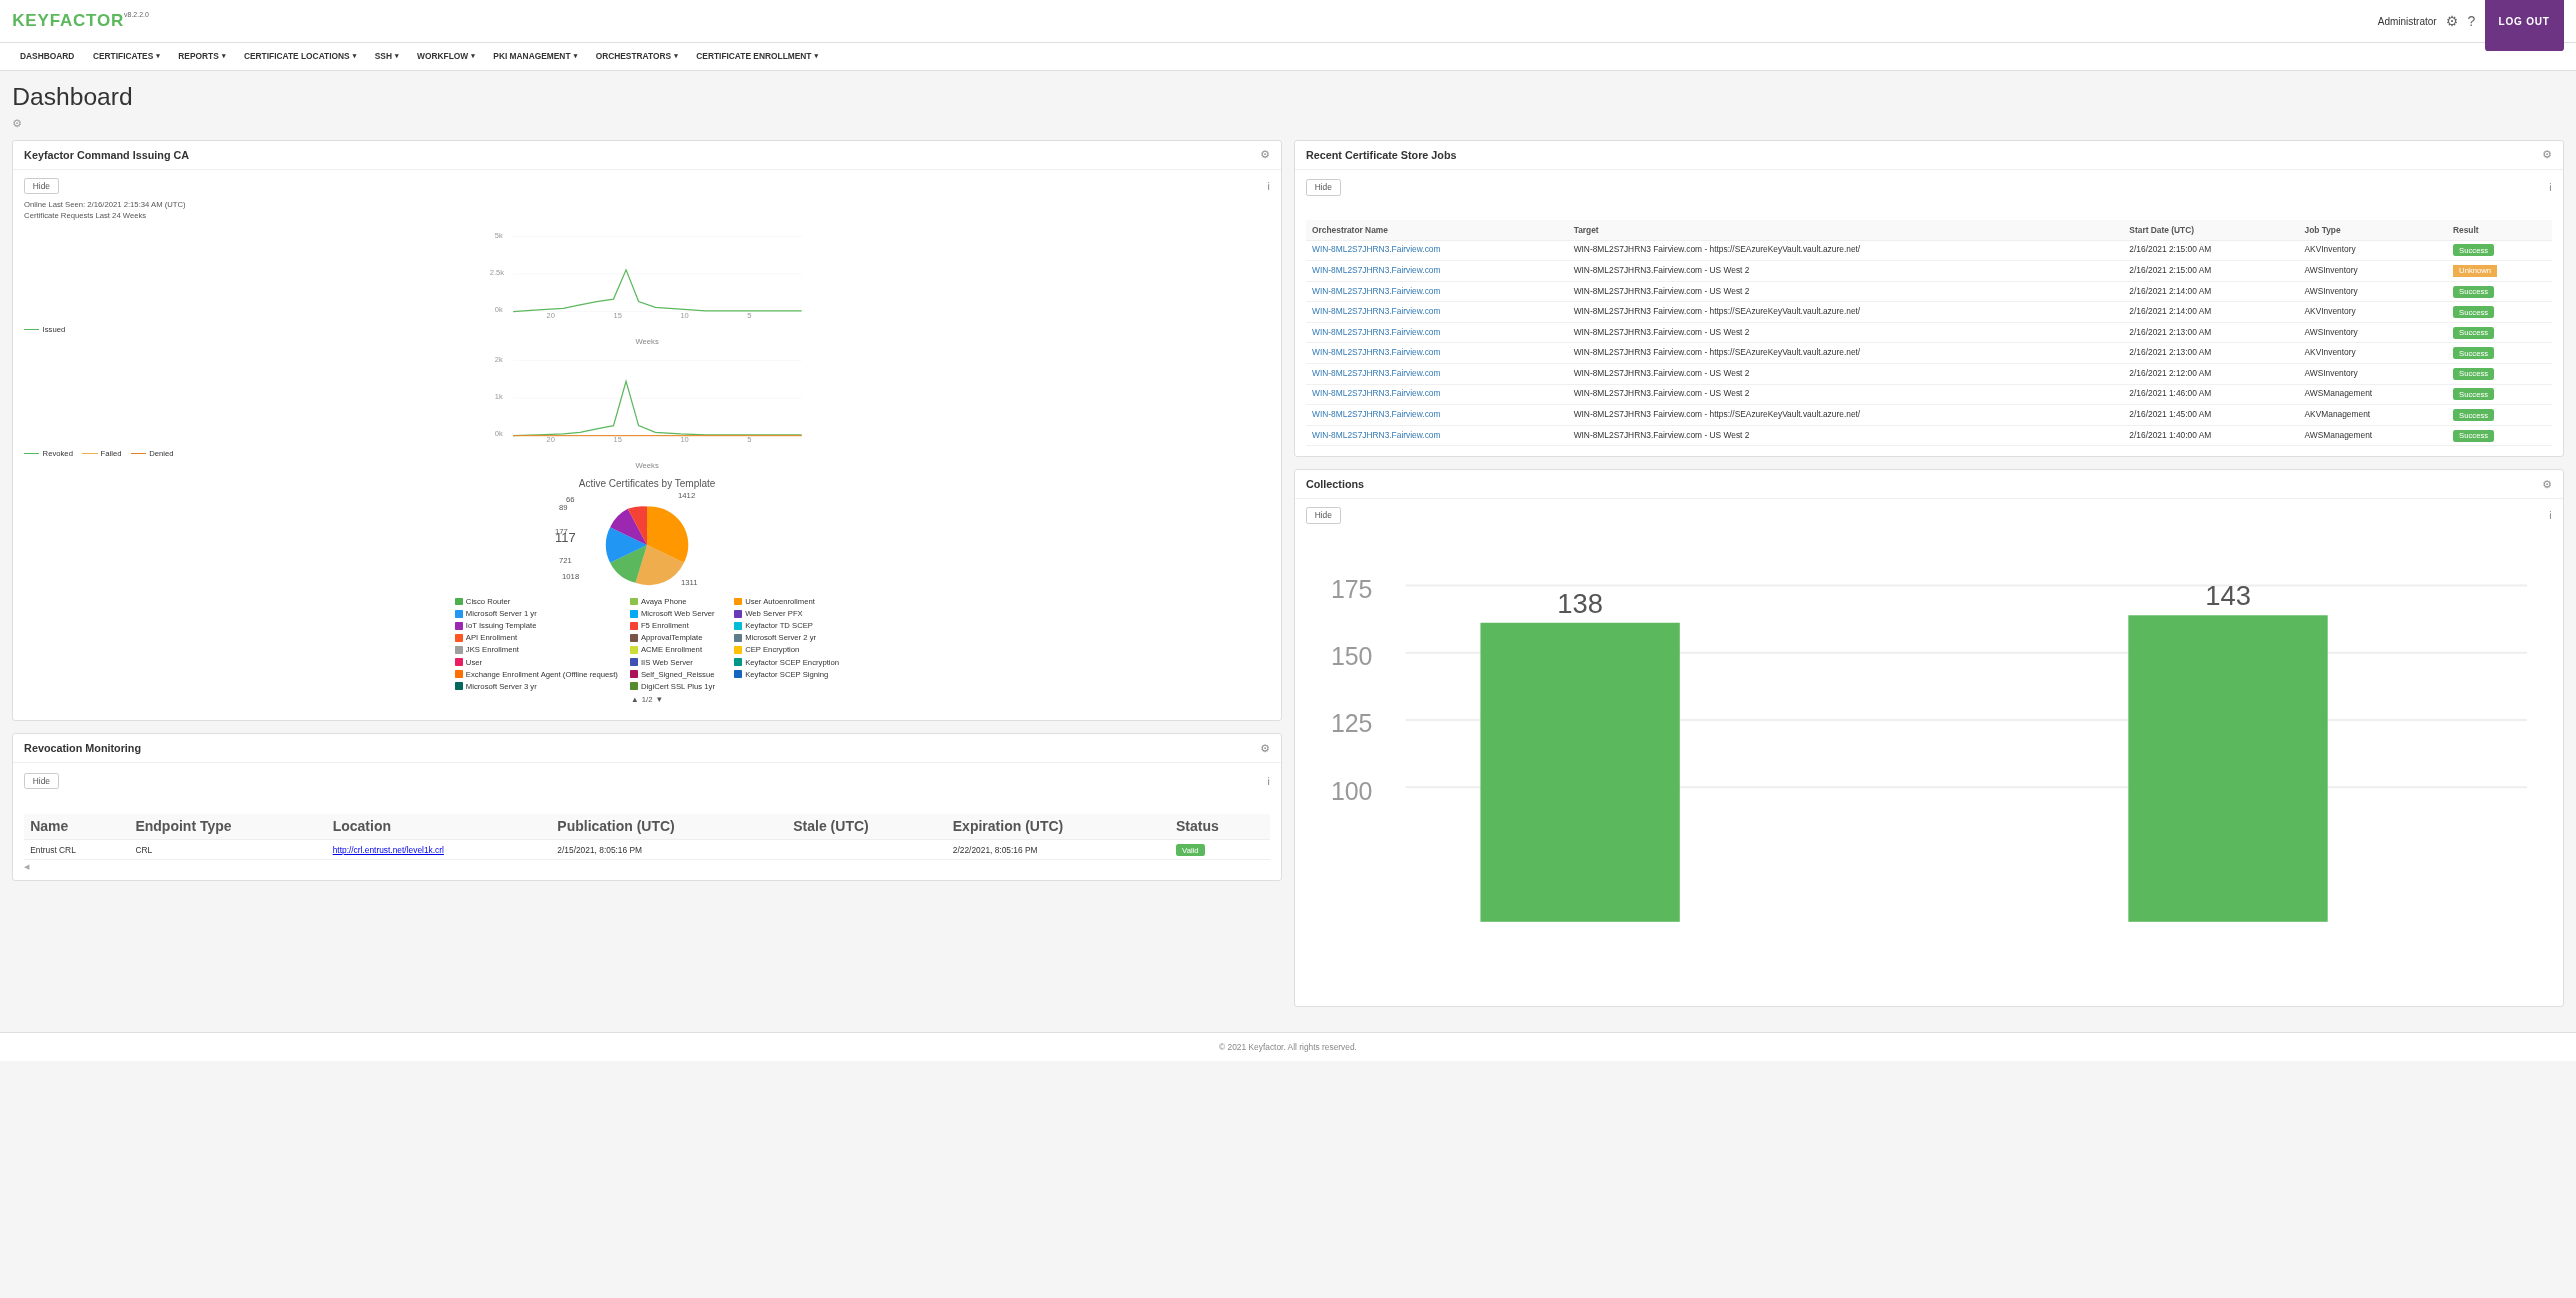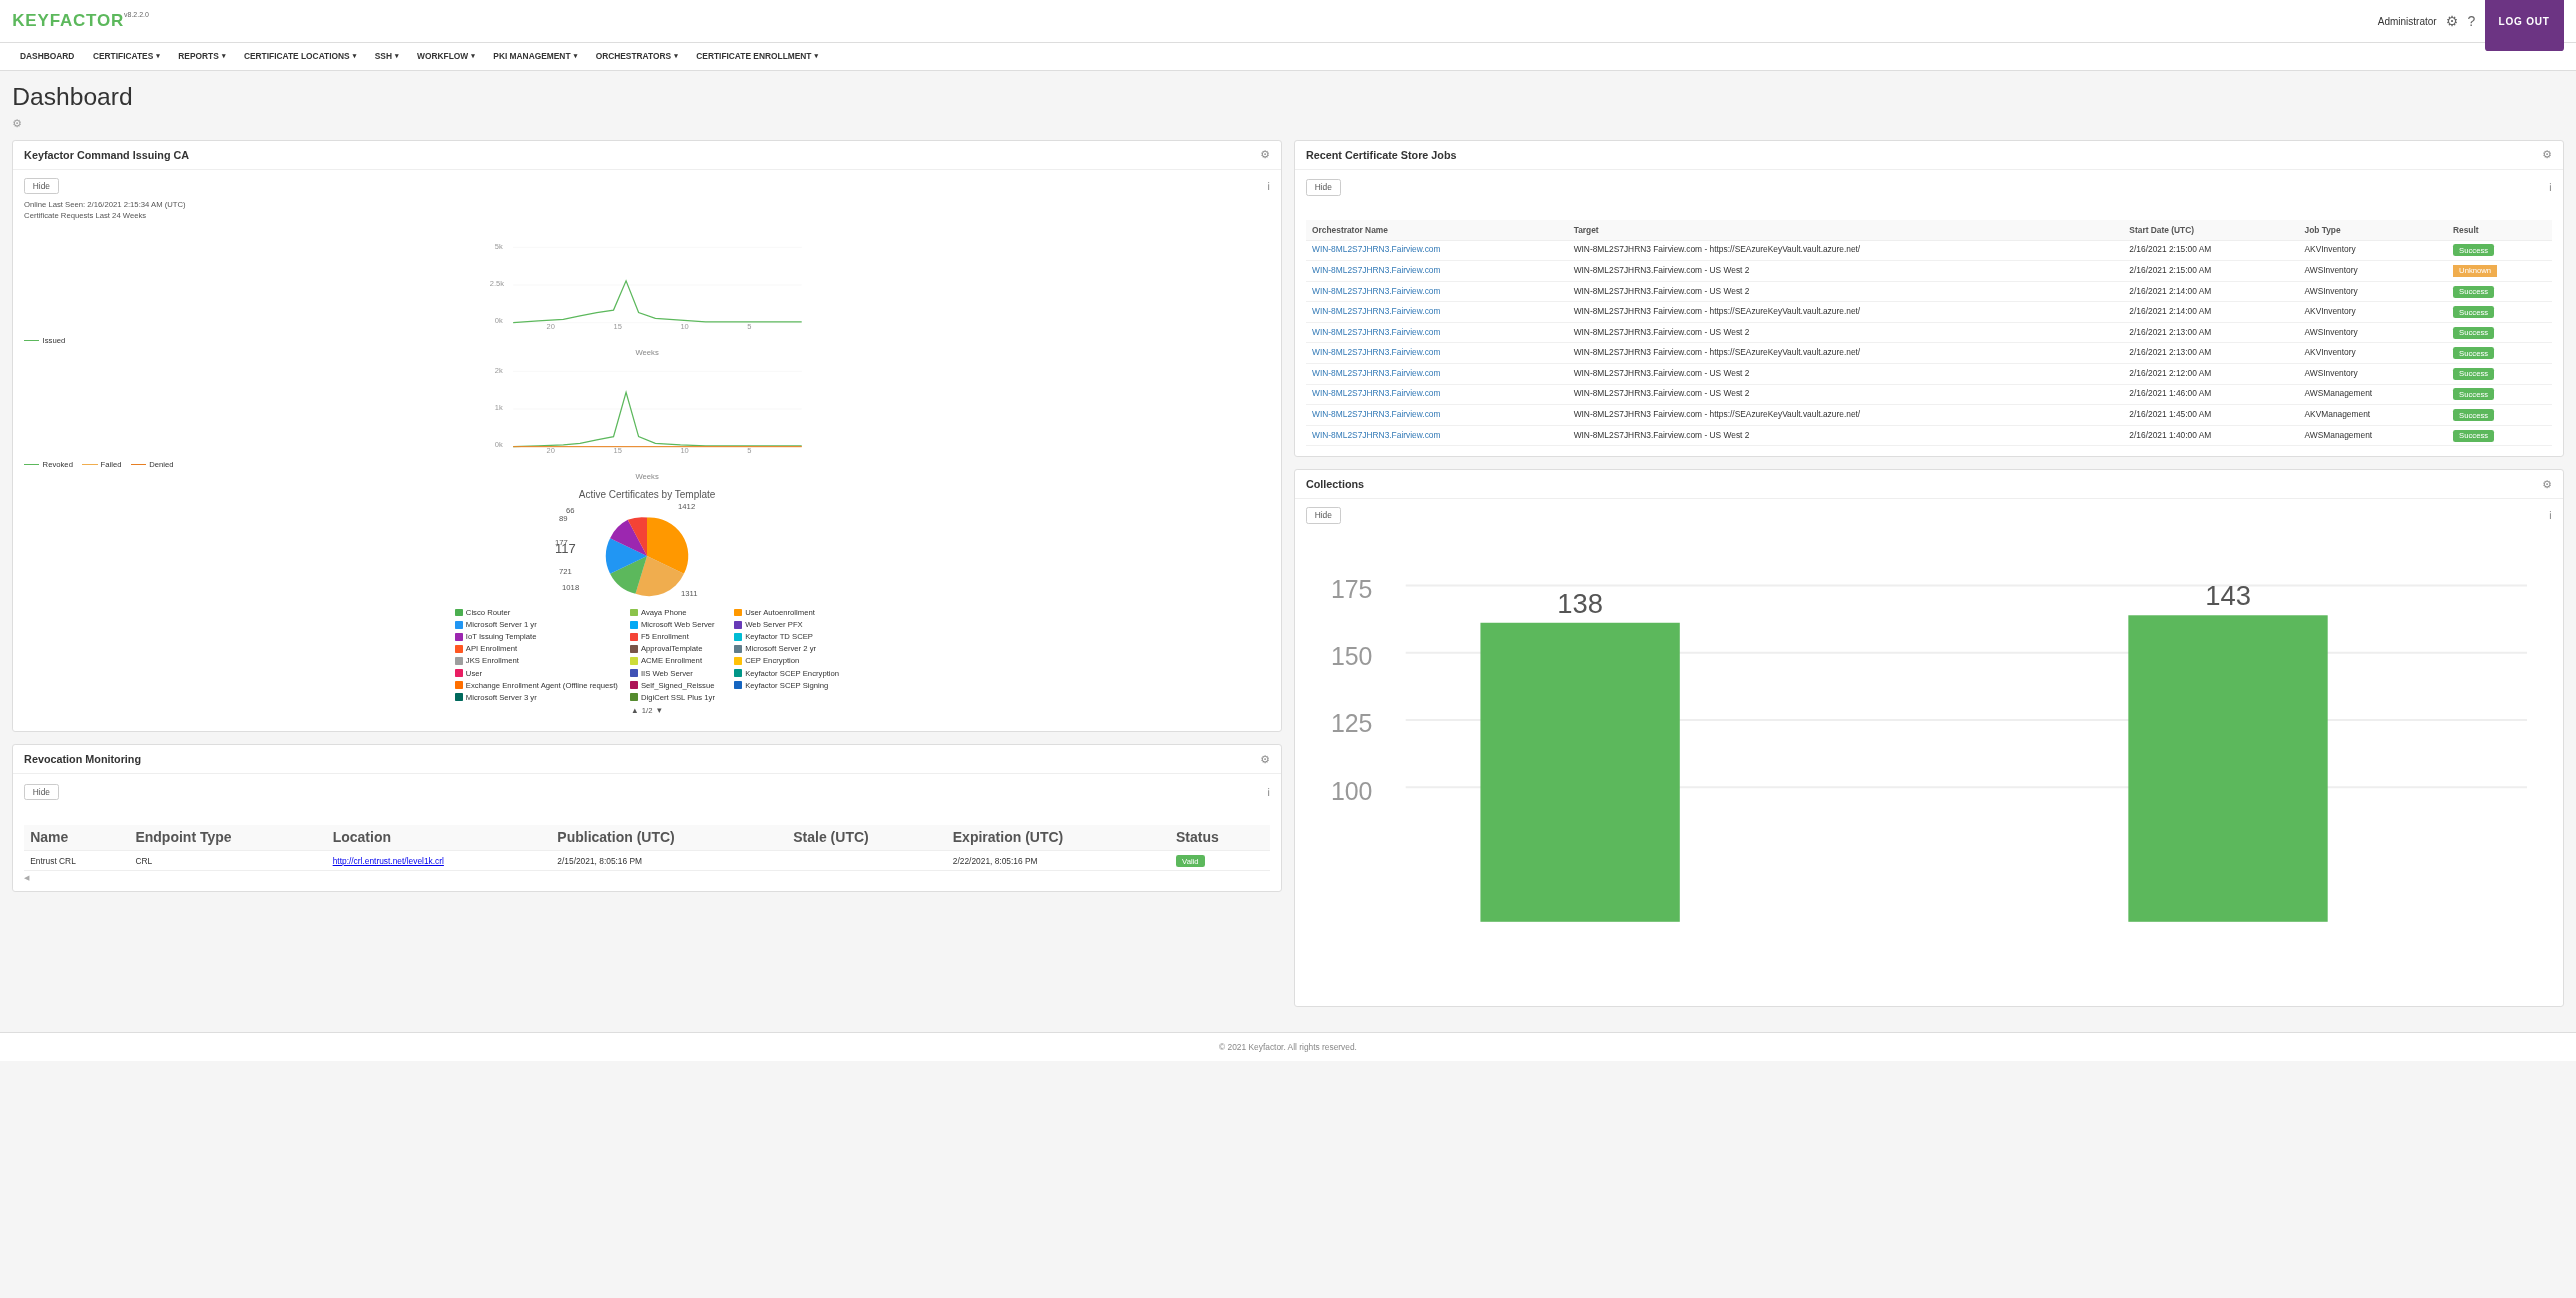--- a/index.html
+++ b/index.html
@@ -81,21 +81,21 @@
       border-radius: 2.3px;
       padding: 2.3px 7.7px;
       font-size: 8.4px;
       cursor: pointer;
       color: #555;
     }
 
     
     .ca-card-body { padding: 7.7px 10.8px; }
     .ca-online { font-size: 7.7px; color: #555; margin-bottom: 1.5px; }
-    .ca-requests { font-size: 7.7px; color: #555; margin-bottom: 19px; }
+    .ca-requests { font-size: 7.7px; color: #555; margin-bottom: 8px; }
     .line-chart {
       width: 100%;
       height: 92px;
     }
 
     
     .pie-section {
       display: flex;
       flex-direction: column;
       align-items: center;

